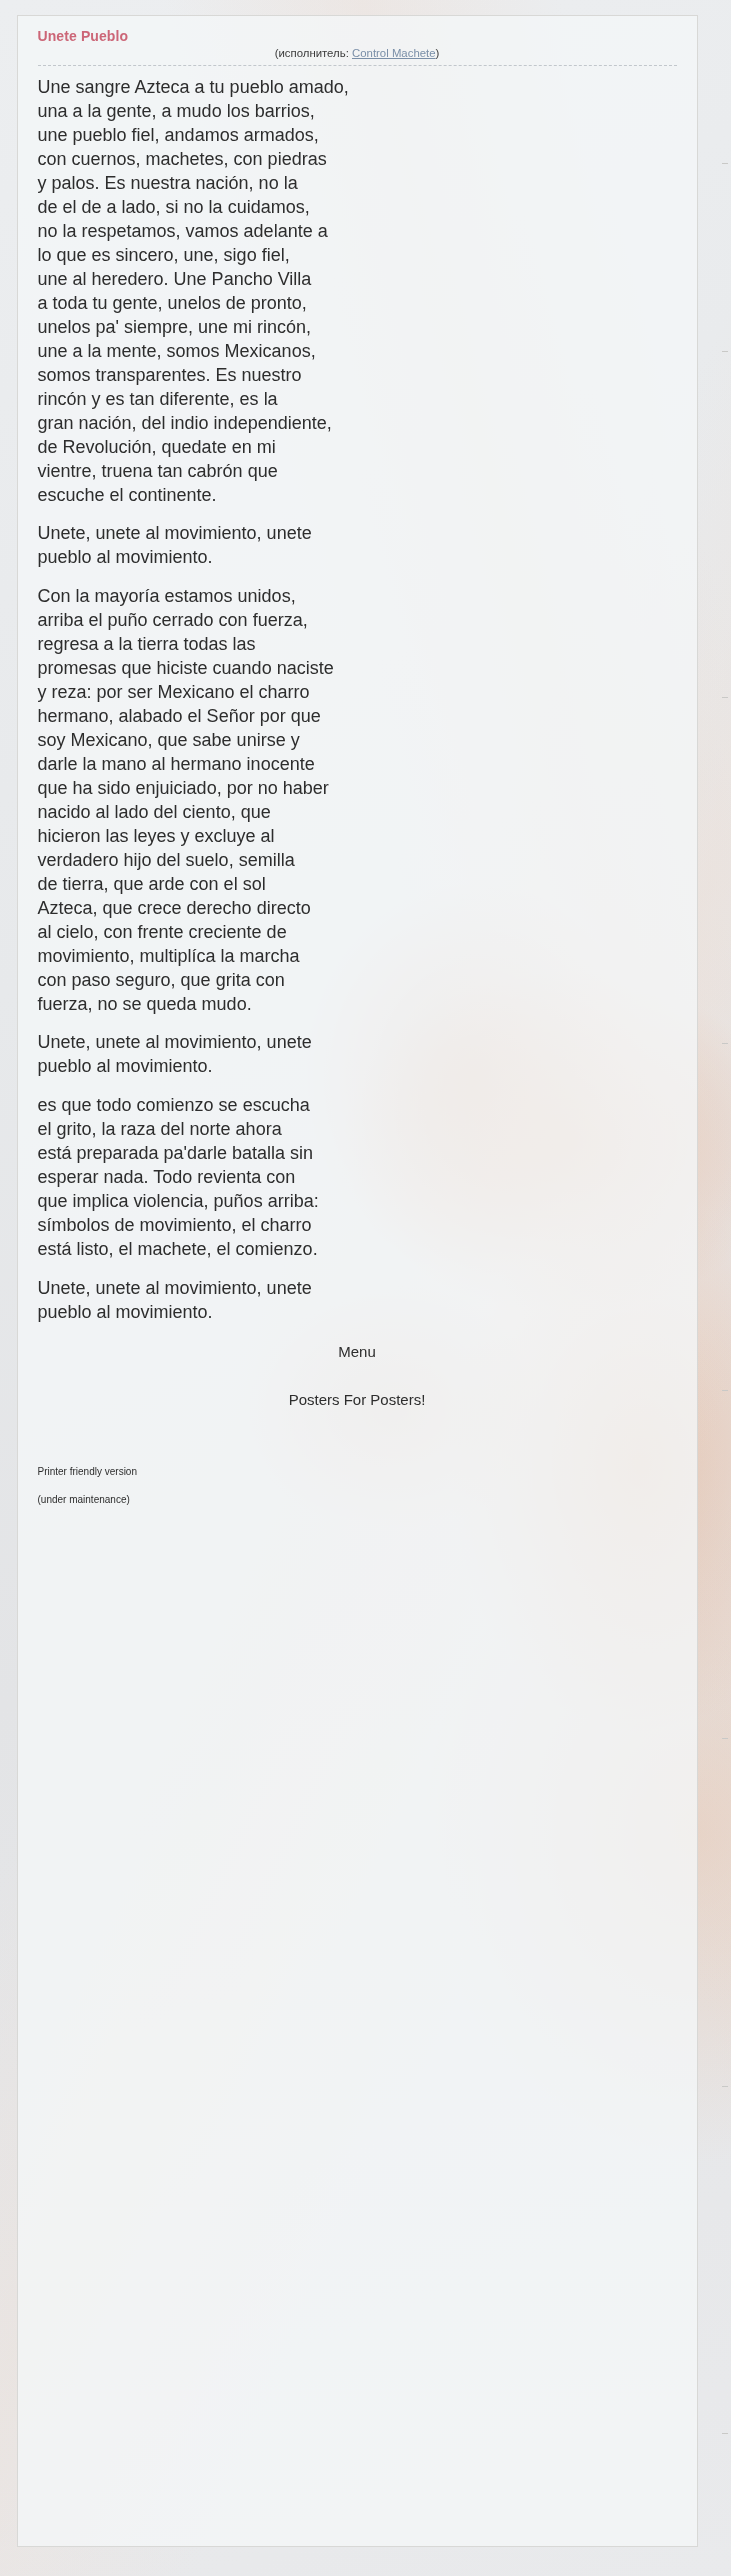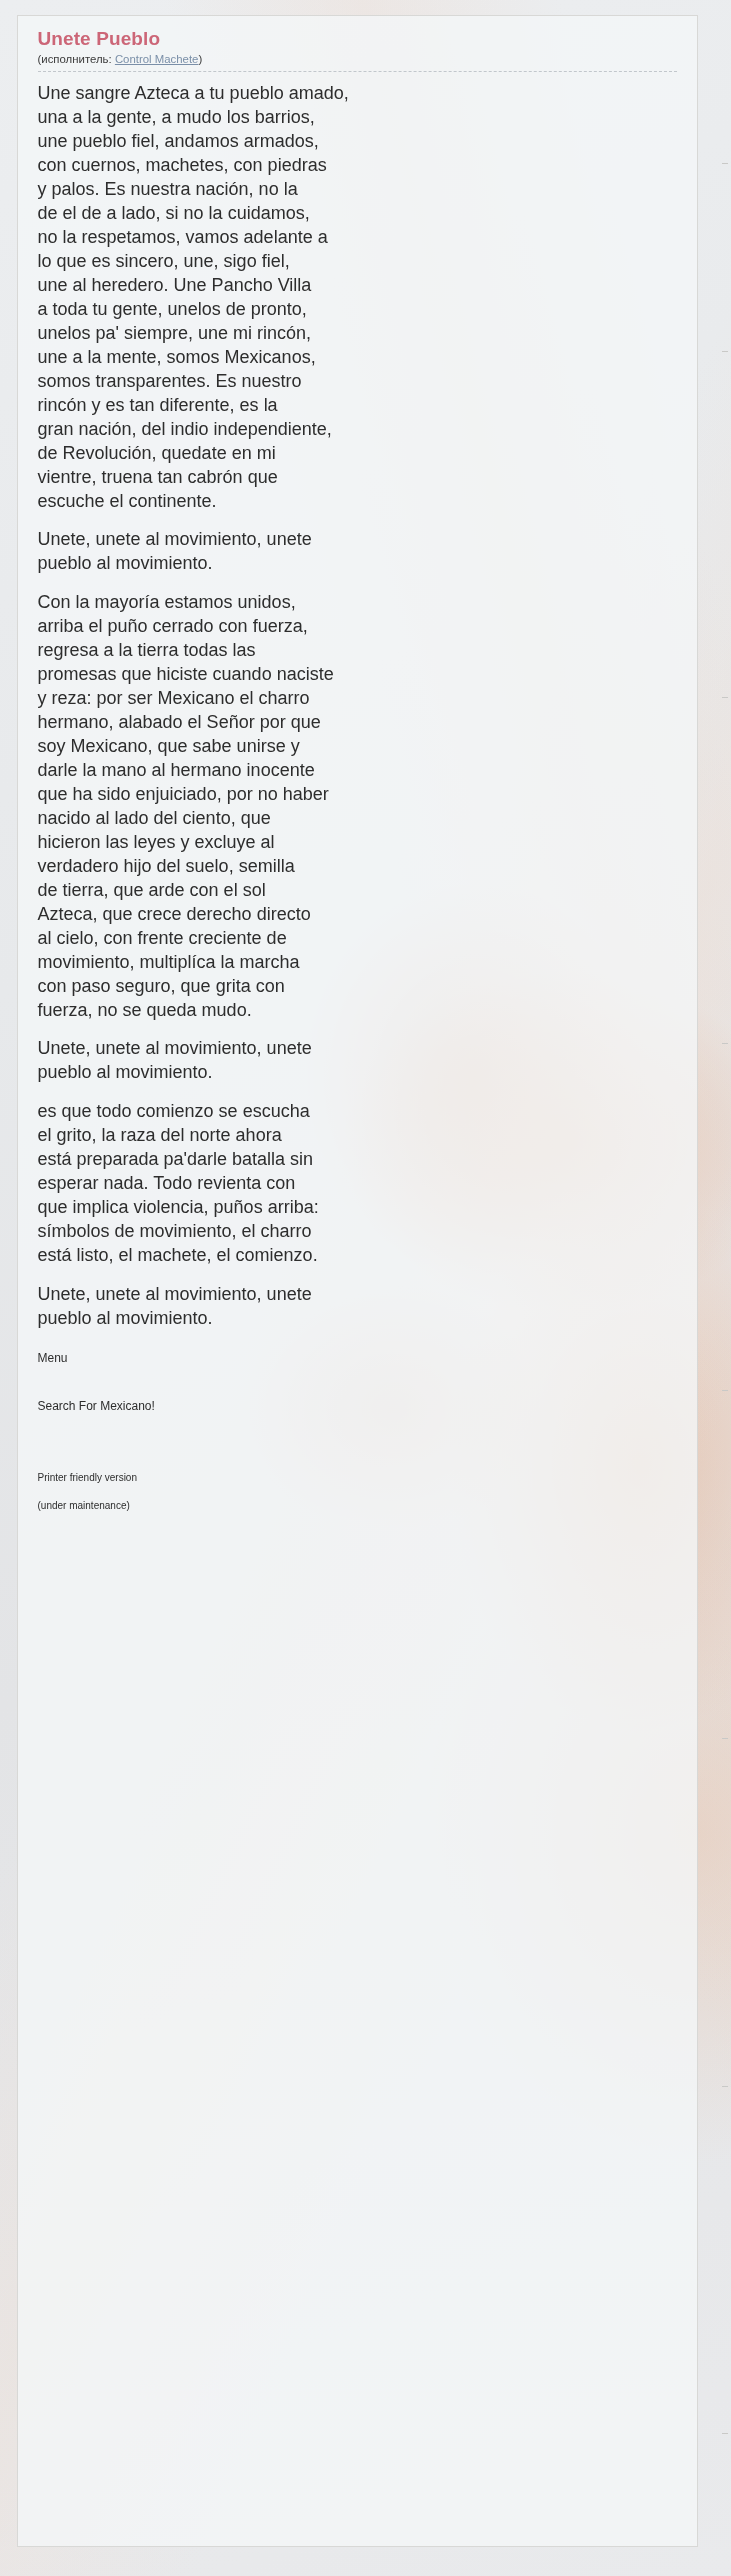--- a/index.html
+++ b/index.html
@@ -50,30 +50,31 @@
     box-sizing: border-box;
     z-index: 2;
   }
 
   .inner {
     padding: 12.8px 20px 18.3px 20px;
   }
 
   .song-title {
     color: #cc6677;
-    font-size: 19px;
+    font-size: 14px;
     font-weight: bold;
     margin: 0 0 2.7px 0;
     letter-spacing: 0.1px;
   }
 
   .artist-line {
     font-size: 11.4px;
     color: #3b3b3b;
     margin: 0 0 1.8px 0;
+    text-align: center;
   }
   .artist-line a {
     color: #7a8fa8;
     text-decoration: underline;
   }
 
   .divider {
     border: 0;
     border-top: 0.9px dashed #c2c7cc;
     margin: 5.5px 0 9.1px 0;
@@ -87,23 +88,24 @@
   .lyrics .stanza {
     margin: 0 0 14.6px 0;
   }
   .lyrics .line {
     display: block;
     white-space: pre-wrap;
   }
 
   .footer-links {
     margin-top: 16.5px;
-    font-size: 12px;
+    font-size: 15px;
     color: #2d2d2d;
     line-height: 24px;
+    text-align: center;
   }
   .footer-links .item {
     display: block;
     margin-bottom: 24px;
   }
 
   .footer-bottom {
     margin-top: 48px;
     font-size: 10px;
     color: #2d2d2d;
@@ -214,21 +216,21 @@
       </p>
 
       <p class="stanza">
         <span class="line">Unete, unete al movimiento, unete</span>
         <span class="line">pueblo al movimiento.</span>
       </p>
     </div>
 
     <div class="footer-links">
       <span class="item">Menu</span>
-      <span class="item">Search For Mexicano!</span>
+      <span class="item">Posters For Posters!</span>
     </div>
 
     <div class="footer-bottom">
       <span class="item">Printer friendly version</span>
       <span class="item">(under maintenance)</span>
     </div>
 
   </div>
 </div>
 

